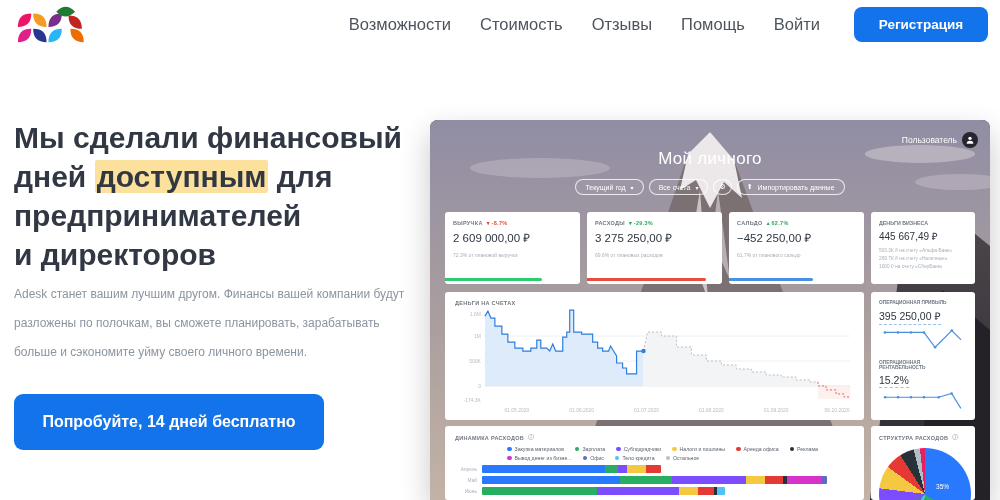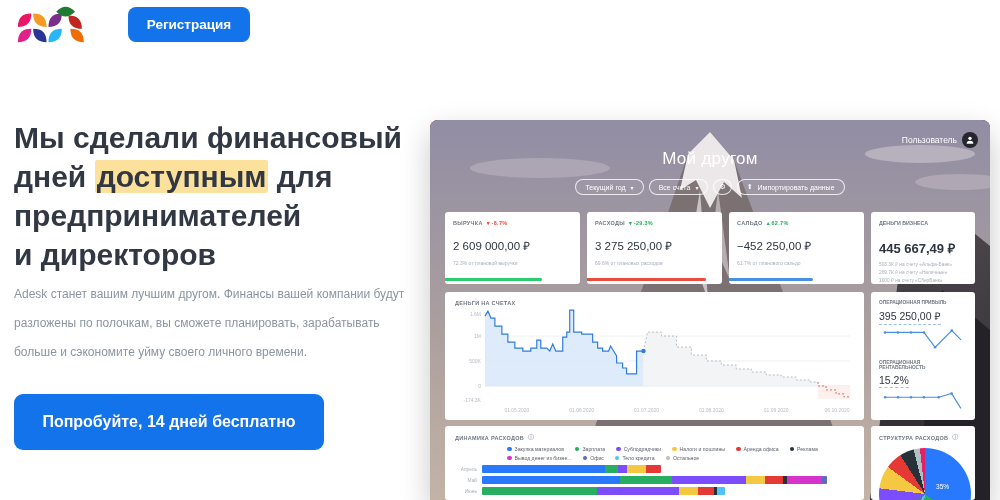--- a/index.html
+++ b/index.html
@@ -6,21 +6,21 @@
   html,body { width:1000px; height:500px; overflow:hidden; background:#fff;
     font-family:"Liberation Sans", sans-serif; }
   body { position:relative; }
 
   
   .top-nav { position:absolute; top:0; left:0; right:0; height:48px;
     display:flex; align-items:center; padding:0 10px 0 14px; }
   .logo { width:88px; height:42px; margin-top:2px; }
   .nav-links { display:flex; gap:29px; margin-left:auto; align-items:center; }
   .nav-link { font-size:16.5px; color:#4e545e; text-decoration:none; cursor:pointer; }
-  .signup-btn { margin-left:26px; margin-right:2px; width:122px; height:35px;
+  .signup-btn { margin-left:34px; margin-right:2px; width:134px; height:35px;
     background:#1273eb; color:#fff; border:none; border-radius:8px;
     font-size:13.5px; font-weight:bold; cursor:pointer;
     font-family:"Liberation Sans", sans-serif; }
 
   
   .hero { position:absolute; left:14px; top:118px; width:408px; }
   .hero h1 { font-size:30px; line-height:39px; font-weight:bold; color:#313844; }
   .hero mark { background:#fbe19b; color:inherit; padding:0 2px; border-radius:2px; }
   .hero p { margin-top:6px; font-size:12px; line-height:29px; color:#8b95a1; }
   .cta-btn { margin-top:27px; width:310px; height:56px; background:#1273eb; color:#fff;
@@ -51,27 +51,27 @@
 
   .card { background:#fff; border-radius:3px; position:absolute; overflow:hidden; }
 
   .kpi-row { position:absolute; left:15px; top:92px; width:419px; height:72px;
     display:flex; gap:7px; }
   .kpi-card { flex:1; background:#fff; border-radius:3px; position:relative;
     padding:8px 8px; overflow:hidden; }
   .kpi-head { font-size:5.5px; font-weight:bold; color:#6f7782; letter-spacing:.3px;
     display:flex; gap:4px; align-items:baseline; }
   .kpi-change { font-weight:bold; }
-  .kpi-value { font-size:11.5px; color:#2e3540; margin-top:12px; font-weight:500; }
+  .kpi-value { font-size:11.5px; color:#2e3540; margin-top:4px; font-weight:500; }
   .kpi-sub { font-size:5px; color:#a9b0ba; margin-top:7px; }
   .kpi-bar { position:absolute; left:0; bottom:3px; height:3.5px; border-radius:0 2px 2px 0; }
 
   .money-card { left:441px; top:92px; width:104px; height:72px; padding:8px 8px; }
   .money-label { font-size:5.3px; font-weight:bold; color:#6f7782; }
-  .money-value { font-size:13px; color:#2e3540; margin-top:13px; font-weight:700; }
+  .money-value { font-size:10px; color:#2e3540; margin-top:3px; font-weight:400; }
   .money-acc { font-size:4.8px; color:#a9b0ba; line-height:7px; margin-top:4px; }
 
   .line-card { left:15px; top:172px; width:419px; height:128px; padding:8px 10px 2px; }
   .chart-title { font-size:5.5px; font-weight:bold; color:#6f7782; letter-spacing:.3px;
     display:flex; align-items:center; gap:4px; }
   .info-ic { color:#aab1bb; font-size:6px; }
 
   .profit-card { left:441px; top:172px; width:104px; height:76px; padding:8px 8px; }
   .margin-card { left:441px; top:240px; width:104px; height:60px; padding:0 8px; }
   .small-label { font-size:4.8px; font-weight:bold; color:#6f7782; }
@@ -108,20 +108,27 @@
       <path d="M0,14 C0,4.5 4.5,0 14,0 C14,9.5 9.5,14 0,14 Z" transform="translate(3,26) rotate(180 7 7)" fill="#e0218a"></path>
       <path d="M0,14 C0,4.5 4.5,0 14,0 C14,9.5 9.5,14 0,14 Z" transform="translate(19,10) rotate(90 7 7)" fill="#f59a23"></path>
       <path d="M0,14 C0,4.5 4.5,0 14,0 C14,9.5 9.5,14 0,14 Z" transform="translate(19,26) rotate(270 7 7)" fill="#283593"></path>
       <path d="M0,14 C0,4.5 4.5,0 14,0 C14,9.5 9.5,14 0,14 Z" transform="translate(35,10)" fill="#7b2d8b"></path>
       <path d="M0,14 C0,4.5 4.5,0 14,0 C14,9.5 9.5,14 0,14 Z" transform="translate(35,26) rotate(180 7 7)" fill="#29b6f6"></path>
       <path d="M0,14 C0,4.5 4.5,0 14,0 C14,9.5 9.5,14 0,14 Z" transform="translate(46,1) rotate(45 7 7)" fill="#1f7a33"></path>
       <path d="M0,14 C0,4.5 4.5,0 14,0 C14,9.5 9.5,14 0,14 Z" transform="translate(56,12) rotate(90 7 7)" fill="#c0261f"></path>
       <path d="M0,14 C0,4.5 4.5,0 14,0 C14,9.5 9.5,14 0,14 Z" transform="translate(58,26) rotate(270 7 7)" fill="#ef6c00"></path>
     </g>
   </svg>
+  <nav class="nav-links">
+    <a class="nav-link">Возможности</a>
+    <a class="nav-link">Стоимость</a>
+    <a class="nav-link">Отзывы</a>
+    <a class="nav-link">Помощь</a>
+    <a class="nav-link">Войти</a>
+  </nav>
   <button class="signup-btn">Регистрация</button>
 </header>
 
 <section class="hero">
   <h1><span>Мы сделали финансовый</span><br><span>дней </span><mark>доступным</mark><span> для</span><br><span>предпринимателей</span><br><span>и директоров</span></h1>
   <p>Adesk станет вашим лучшим другом. Финансы вашей компании будут разложены по полочкам, вы сможете планировать, зарабатывать больше и сэкономите уйму своего личного времени.</p>
   <button class="cta-btn">Попробуйте, 14 дней бесплатно</button>
 </section>
 
 <div class="dash">
@@ -153,21 +160,21 @@
   <div class="dash-user">
     <span>Пользователь</span>
     <span class="avatar">
       <svg viewBox="0 0 24 24">
         <circle cx="12" cy="8" r="4" fill="#fff"></circle>
         <path d="M4,21 a8,7 0 0 1 16,0 Z" fill="#fff"></path>
       </svg>
     </span>
   </div>
 
-  <div class="dash-title">Мой другом</div>
+  <div class="dash-title">Мой личного</div>
 
   <div class="dash-filters">
     <span class="pill">
       <span>Текущий год</span>
       <span class="caret">▾</span>
     </span>
     <span class="pill">
       <span>Все счета</span>
       <span class="caret">▾</span>
     </span>

